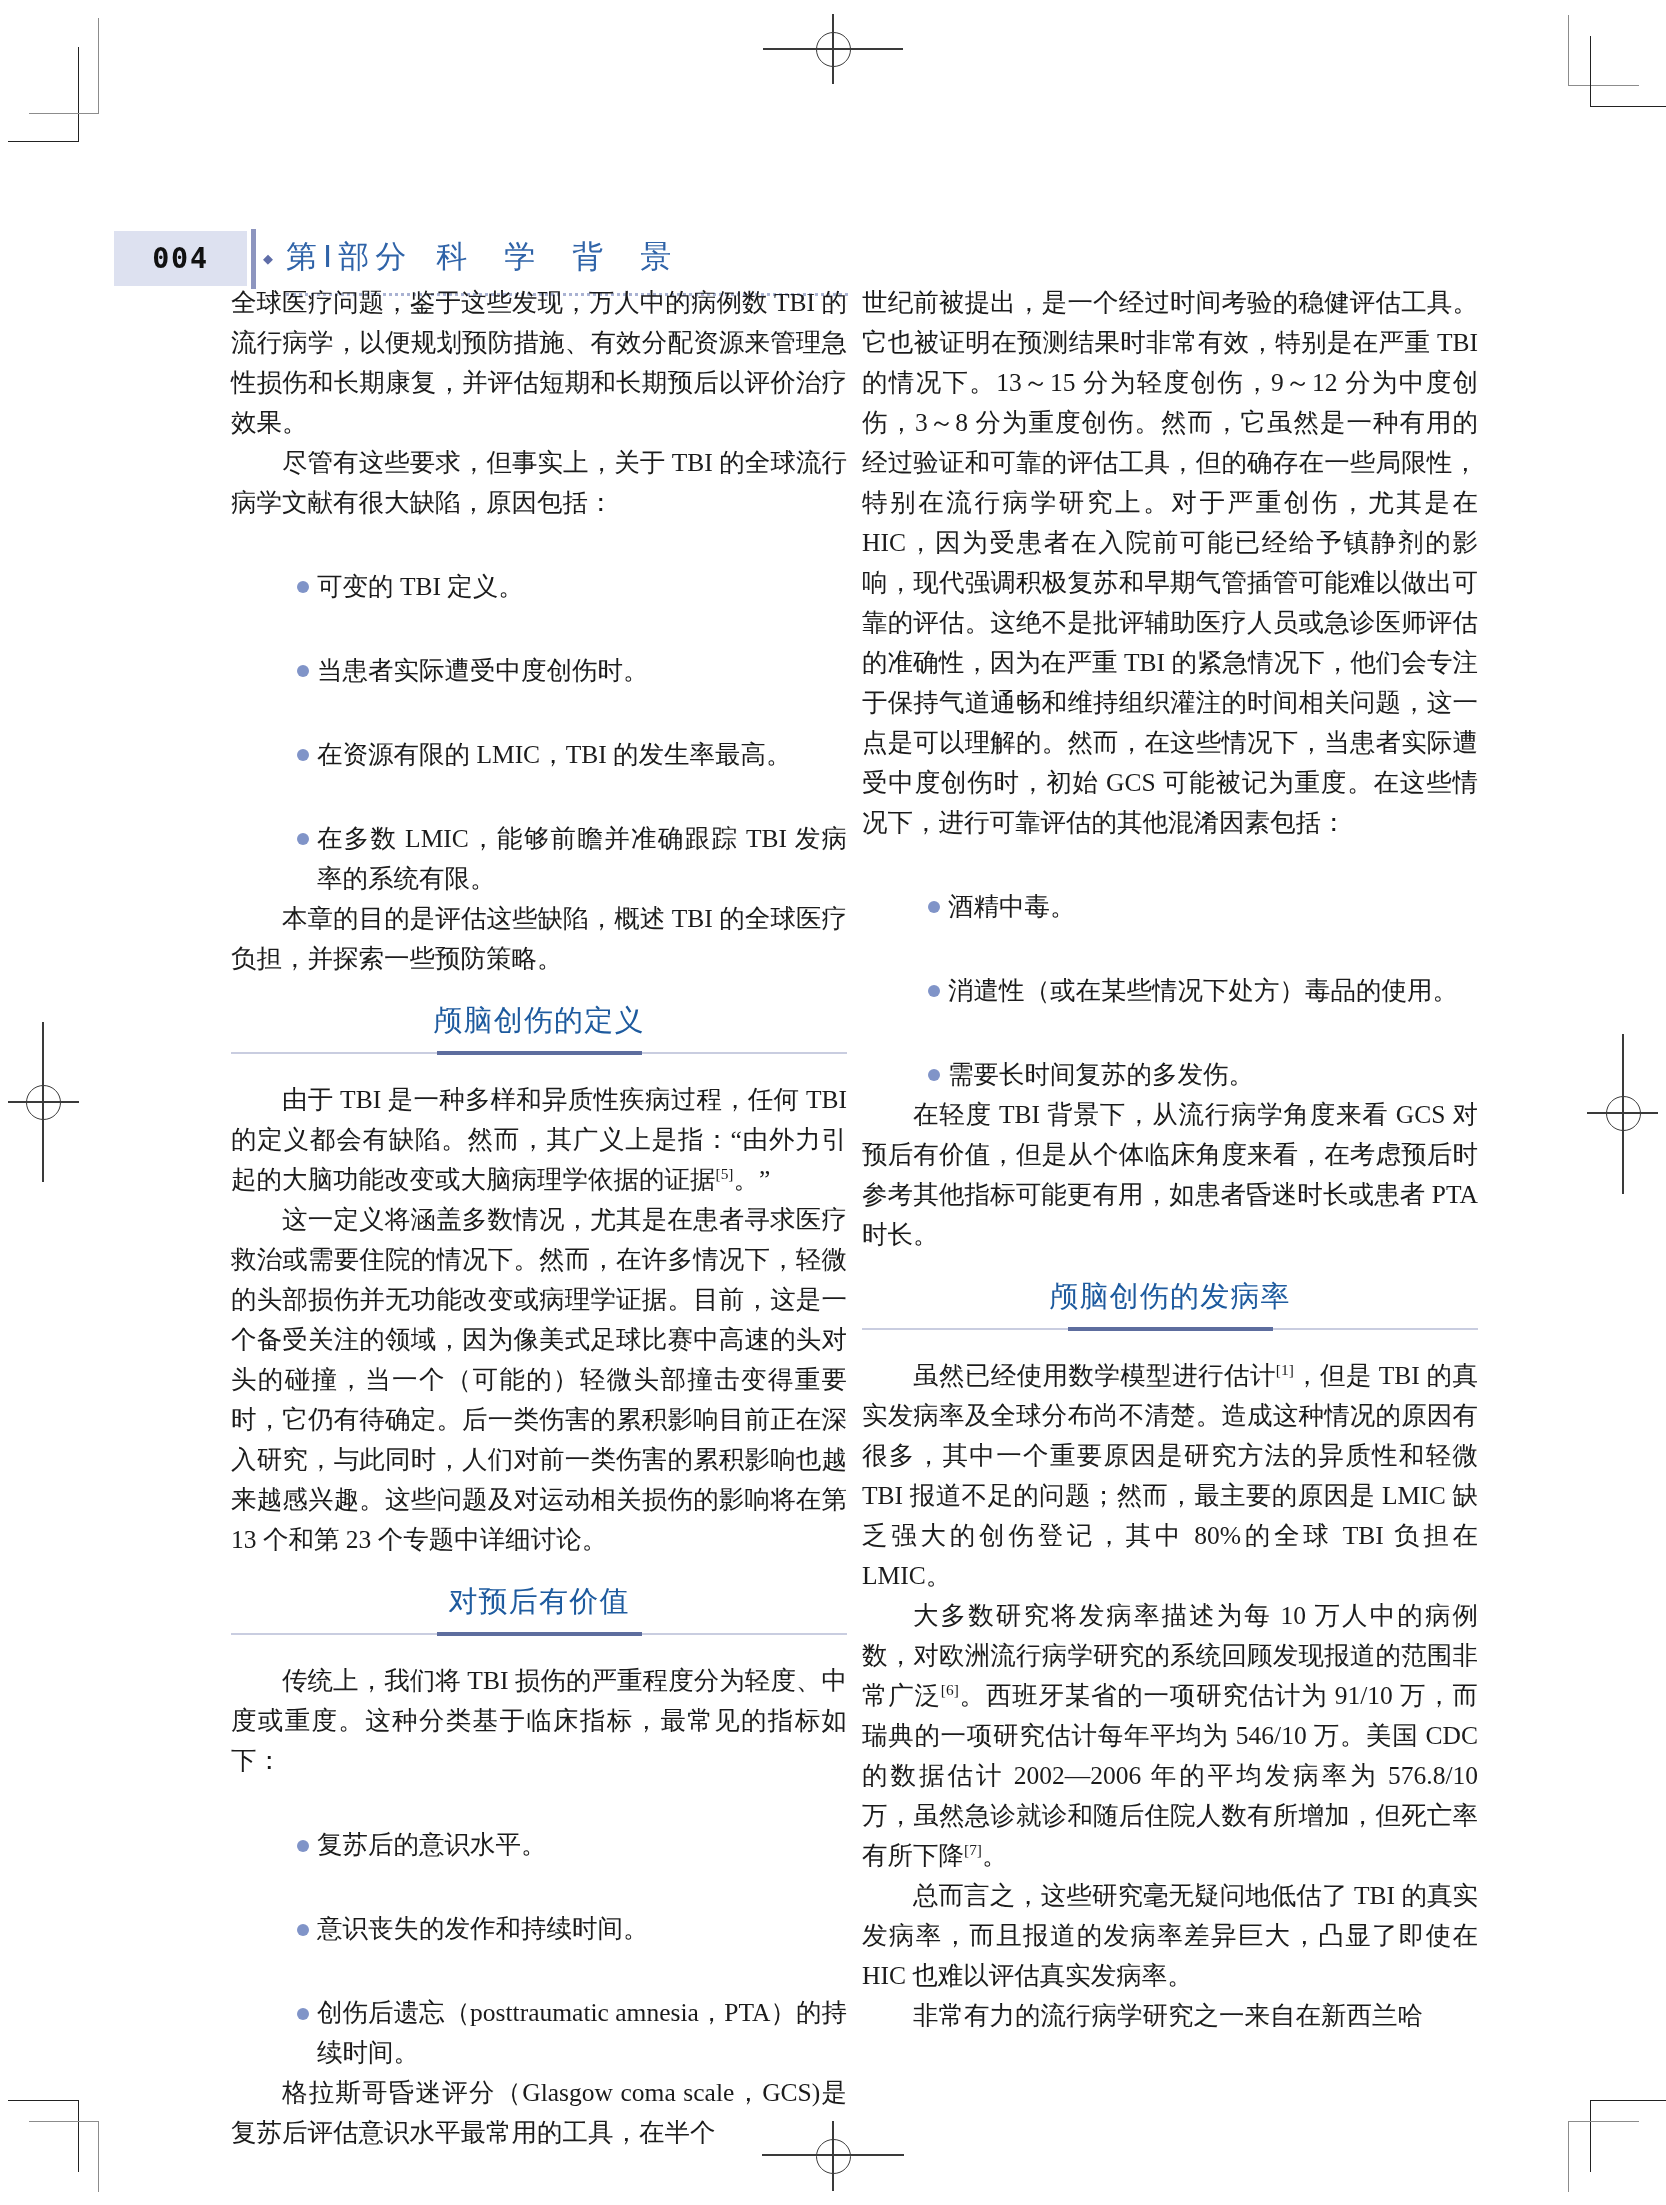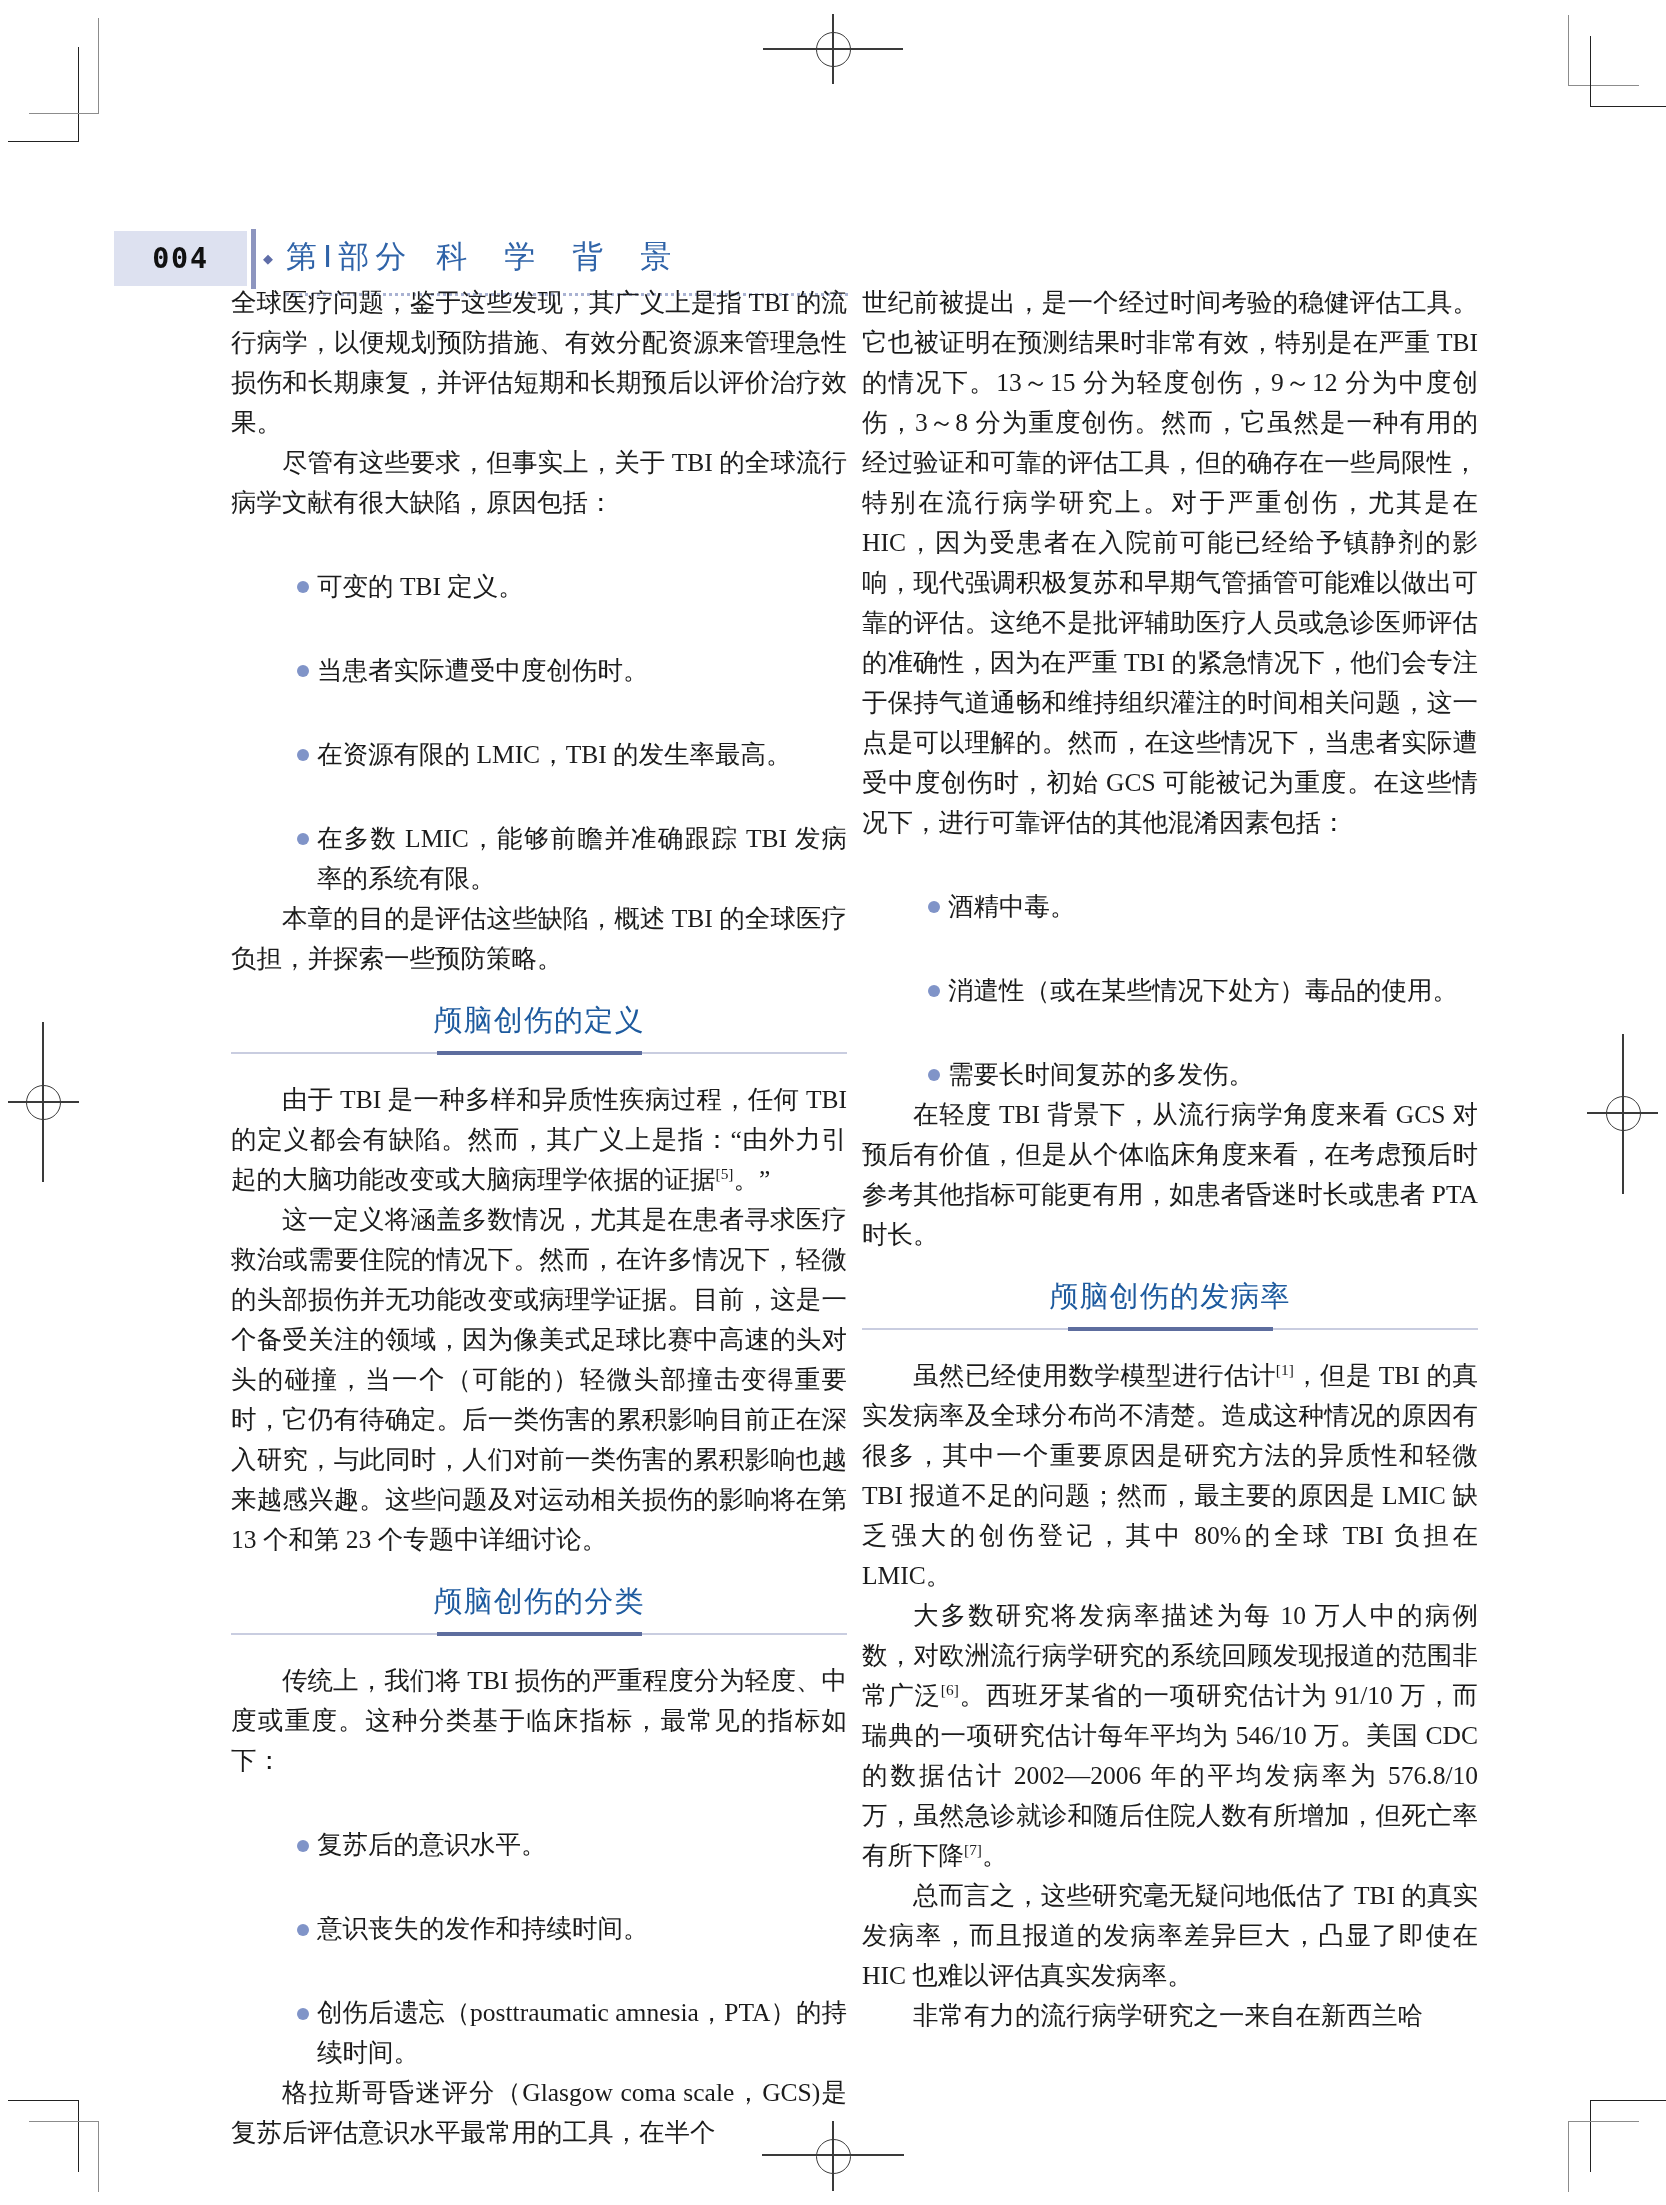--- a/index.html
+++ b/index.html
@@ -91,41 +91,41 @@
   </div>
   <div class="hbar"></div>
   <span class="hdiamond">◆</span>
   <div class="htitle">
     <span class="pl">第Ⅰ部分</span>
     <span class="pt">科 学 背 景</span>
   </div>
   <div class="hdotted"></div>
 
   <div class="col" id="col-left">
-      <p class="para"><span class="run">全球医疗问题，鉴于这些发现，其广义上是指 TBI 的流行病学，以便规划预防措施、有效分配资源来管理急性损伤和长期康复，并评估短期和长期预后以评价治疗效果。</span></p>
+      <p class="para"><span class="run">全球医疗问题，鉴于这些发现，万人中的病例数 TBI 的流行病学，以便规划预防措施、有效分配资源来管理急性损伤和长期康复，并评估短期和长期预后以评价治疗效果。</span></p>
       <p class="para ind"><span class="run">尽管有这些要求，但事实上，关于 TBI 的全球流行病学文献有很大缺陷，原因包括：</span></p>
       <div class="blist">
         <div class="li"><span class="dot"></span><span class="litext"><span class="run">可变的 TBI 定义。</span></span></div>
         <div class="li"><span class="dot"></span><span class="litext"><span class="run">当患者实际遭受中度创伤时。</span></span></div>
         <div class="li"><span class="dot"></span><span class="litext"><span class="run">在资源有限的 LMIC，TBI 的发生率最高。</span></span></div>
         <div class="li"><span class="dot"></span><span class="litext"><span class="run">在多数 LMIC，能够前瞻并准确跟踪 TBI 发病率的系统有限。</span></span></div>
       </div>
       <p class="para ind"><span class="run">本章的目的是评估这些缺陷，概述 TBI 的全球医疗负担，并探索一些预防策略。</span></p>
       <div class="sec">
         <div class="sec-title">颅脑创伤的定义</div>
         <div class="sec-rule">
           <span class="rl"></span>
           <span class="rm"></span>
           <span class="rl"></span>
         </div>
       </div>
       <p class="para ind"><span class="run">由于 TBI 是一种多样和异质性疾病过程，任何 TBI 的定义都会有缺陷。然而，其广义上是指：“由外力引起的大脑功能改变或大脑病理学依据的证据</span><sup class="fref">[5]</sup><span class="run">。”</span></p>
       <p class="para ind"><span class="run">这一定义将涵盖多数情况，尤其是在患者寻求医疗救治或需要住院的情况下。然而，在许多情况下，轻微的头部损伤并无功能改变或病理学证据。目前，这是一个备受关注的领域，因为像美式足球比赛中高速的头对头的碰撞，当一个（可能的）轻微头部撞击变得重要时，它仍有待确定。后一类伤害的累积影响目前正在深入研究，与此同时，人们对前一类伤害的累积影响也越来越感兴趣。这些问题及对运动相关损伤的影响将在第 13 个和第 23 个专题中详细讨论。</span></p>
       <div class="sec">
-        <div class="sec-title">颅脑创伤的分类</div>
+        <div class="sec-title">对预后有价值</div>
         <div class="sec-rule">
           <span class="rl"></span>
           <span class="rm"></span>
           <span class="rl"></span>
         </div>
       </div>
       <p class="para ind"><span class="run">传统上，我们将 TBI 损伤的严重程度分为轻度、中度或重度。这种分类基于临床指标，最常见的指标如下：</span></p>
       <div class="blist">
         <div class="li"><span class="dot"></span><span class="litext"><span class="run">复苏后的意识水平。</span></span></div>
         <div class="li"><span class="dot"></span><span class="litext"><span class="run">意识丧失的发作和持续时间。</span></span></div>

